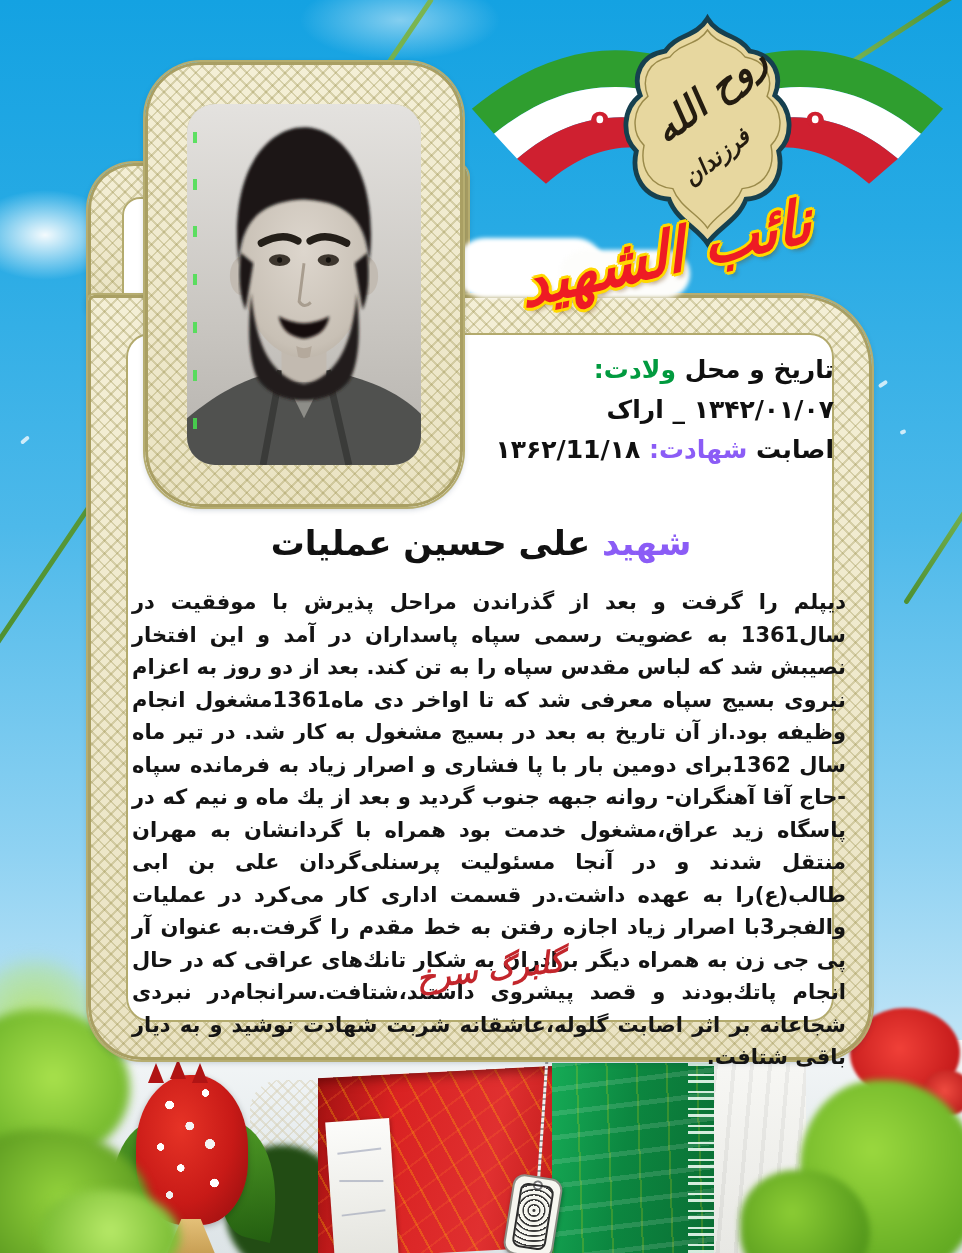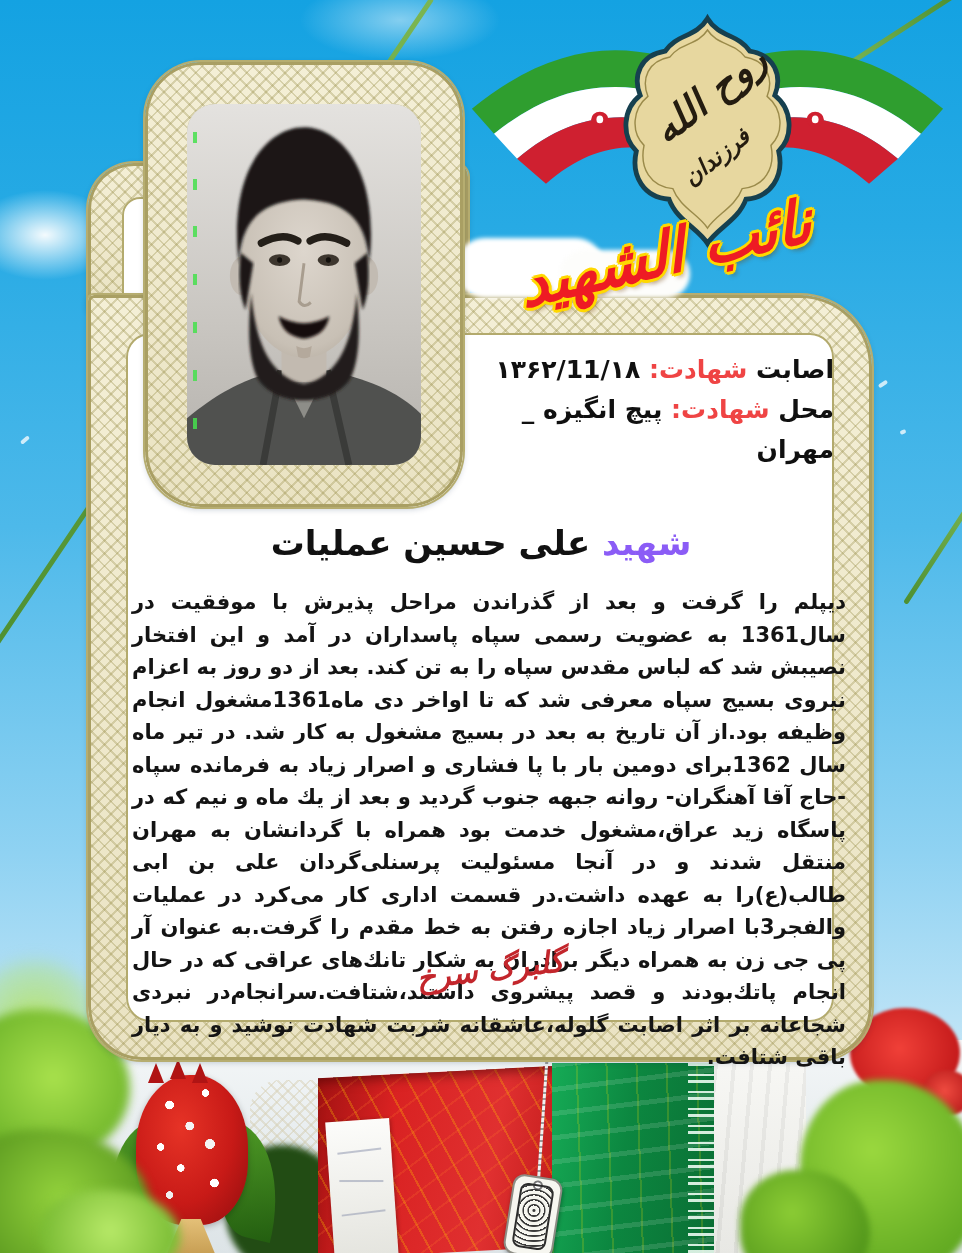--- a/index.html
+++ b/index.html
@@ -37,21 +37,21 @@
   .banner-cloud{z-index:6;filter:blur(2px);}
   .banner{left:468px;top:218px;width:396px;z-index:8;text-align:center;
     transform:rotate(-13deg) skewX(-6deg);font-style:italic;font-weight:bold;font-size:60px;color:#ee1b24;
     text-shadow:-2px -2px 0 #ffd800,2px -2px 0 #ffd800,-2px 2px 0 #ffd800,2px 2px 0 #ffd800,
       -3px 0 0 #ffd800,3px 0 0 #ffd800,0 -3px 0 #ffd800,0 3px 0 #ffd800,3px 5px 4px rgba(110,60,0,.35);}
 
   
   .info{left:470px;right:128px;top:350px;z-index:9;direction:rtl;text-align:right;
         font-weight:bold;font-size:25px;line-height:40px;color:#101010;}
   .hl-green{color:#019a3f;}
-  .hl-red{color:#ef4444;}
+  .hl-red{color:#8b5cf6;}
   .title{left:130px;right:130px;top:523px;z-index:9;direction:rtl;text-align:center;font-weight:bold;font-size:34px;color:#111;}
   .title .pre{color:#8b5cf6;}
   .bio{left:132px;right:116px;top:586px;z-index:9;direction:rtl;text-align:justify;text-align-last:right;
        font-weight:bold;font-size:21px;line-height:32.5px;color:#141414;}
   .signature{left:360px;top:952px;width:260px;z-index:9;text-align:center;direction:rtl;
       font-family:"DejaVu Serif",serif;font-style:italic;font-weight:bold;font-size:30px;color:#c3262c;transform:rotate(-7deg);}
 
   
   .bottom{left:0;top:1040px;width:962px;height:213px;z-index:2;
       background:linear-gradient(180deg,#f4f7f8 0%,#e9eef0 40%,#dde4e7 100%);}
@@ -252,24 +252,24 @@
     <div class="abs scan-dash" style="top:122px;"></div>
     <div class="abs scan-dash" style="top:170px;"></div>
     <div class="abs scan-dash" style="top:218px;"></div>
     <div class="abs scan-dash" style="top:266px;"></div>
     <div class="abs scan-dash" style="top:314px;"></div>
   </div>
 </div>
 
 <div class="abs info">
   <div>
+    <span>تاریخ و محل </span><span class="hl-green">ولادت:</span><span> ۱۳۴۲/۰۱/۰۷ _ اراک</span>
+  </div>
+  <div>
     <span>اصابت </span><span class="hl-red">شهادت:</span><span> ۱۳۶۲/11/۱۸</span>
-  </div>
-  <div>
-    <span>محل </span><span class="hl-red">شهادت:</span><span> پیچ انگیزه _ مهران</span>
   </div>
 </div>
 
 <div class="abs title">
   <span class="pre">شهید</span><span> علی حسین عملیات</span>
 </div>
 
 <div class="abs bio">دیپلم را گرفت و بعد از گذراندن مراحل پذیرش با موفقیت در سال1361 به عضویت رسمی سپاه پاسداران در آمد و این افتخار نصیبش شد که لباس مقدس سپاه را به تن کند. بعد از دو روز به اعزام نیروی بسیج سپاه معرفی شد که تا اواخر دی ماه1361مشغول انجام وظیفه بود.از آن تاریخ به بعد در بسیج مشغول به کار شد. در تیر ماه سال 1362برای دومین بار با پا فشاری و اصرار زیاد به فرمانده سپاه -حاج آقا آهنگران- روانه جبهه جنوب گردید و بعد از یك ماه و نیم که در پاسگاه زید عراق،مشغول خدمت بود همراه با گردانشان به مهران منتقل شدند و در آنجا مسئولیت پرسنلی‌گردان علی بن ابی طالب(ع)را به عهده داشت.در قسمت اداری کار می‌کرد در عملیات والفجر3با اصرار زیاد اجازه رفتن به خط مقدم را گرفت.به عنوان آر پی جی زن به همراه دیگر برادران به شکار تانك‌های عراقی که در حال انجام پاتك‌بودند و قصد پیشروی داشتند،شتافت.سرانجام‌در نبردی شجاعانه بر اثر اصابت گلوله،عاشقانه شربت شهادت نوشید و به دیار باقی شتافت.</div>
 
 <div class="abs signature">گلبرگ سرخ</div>

